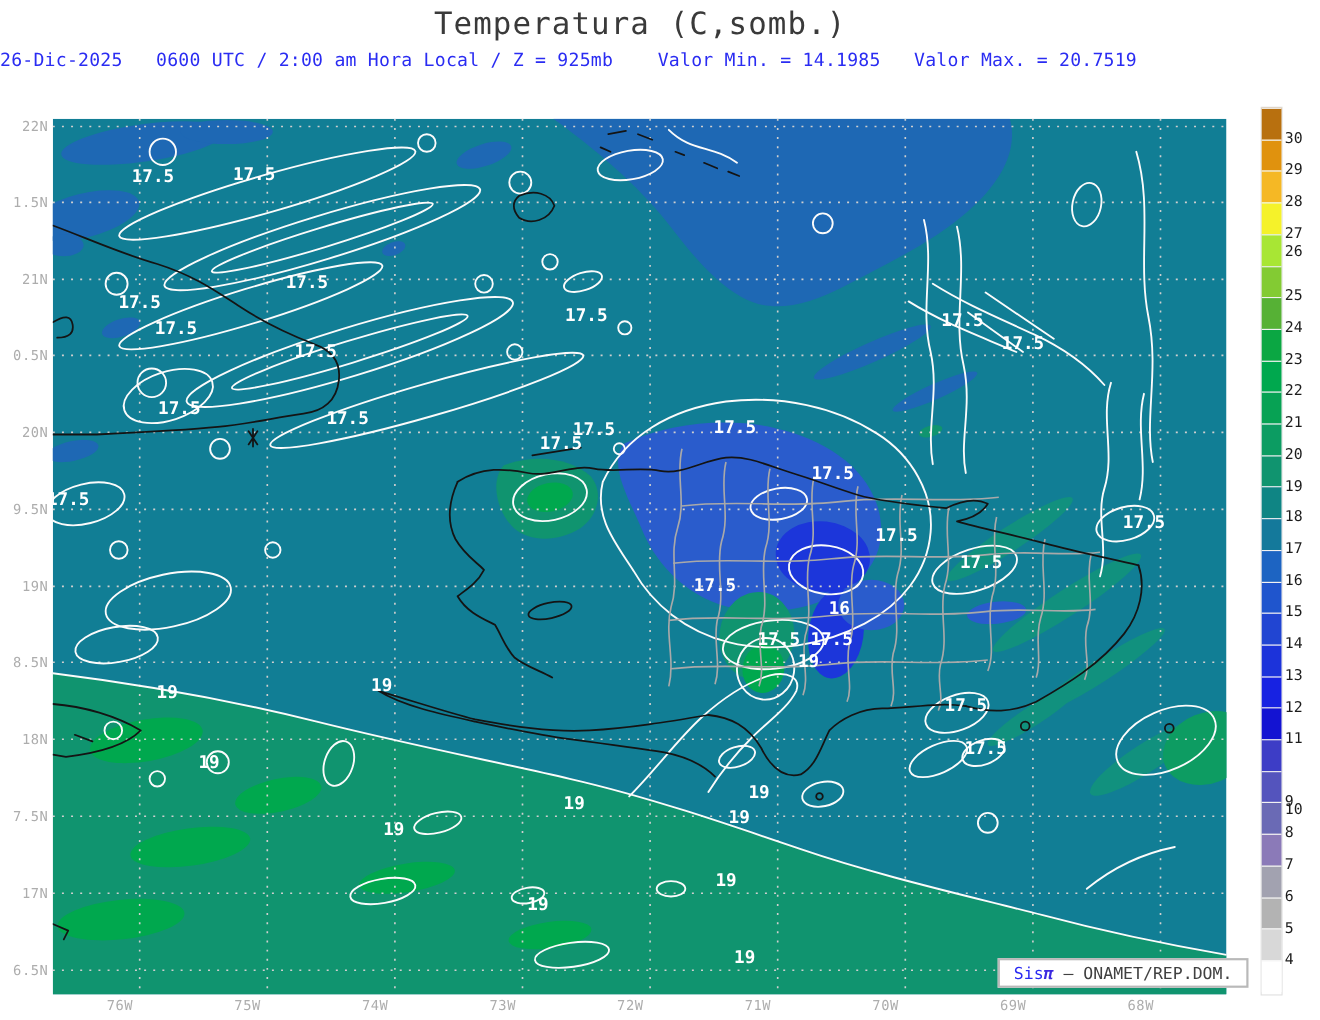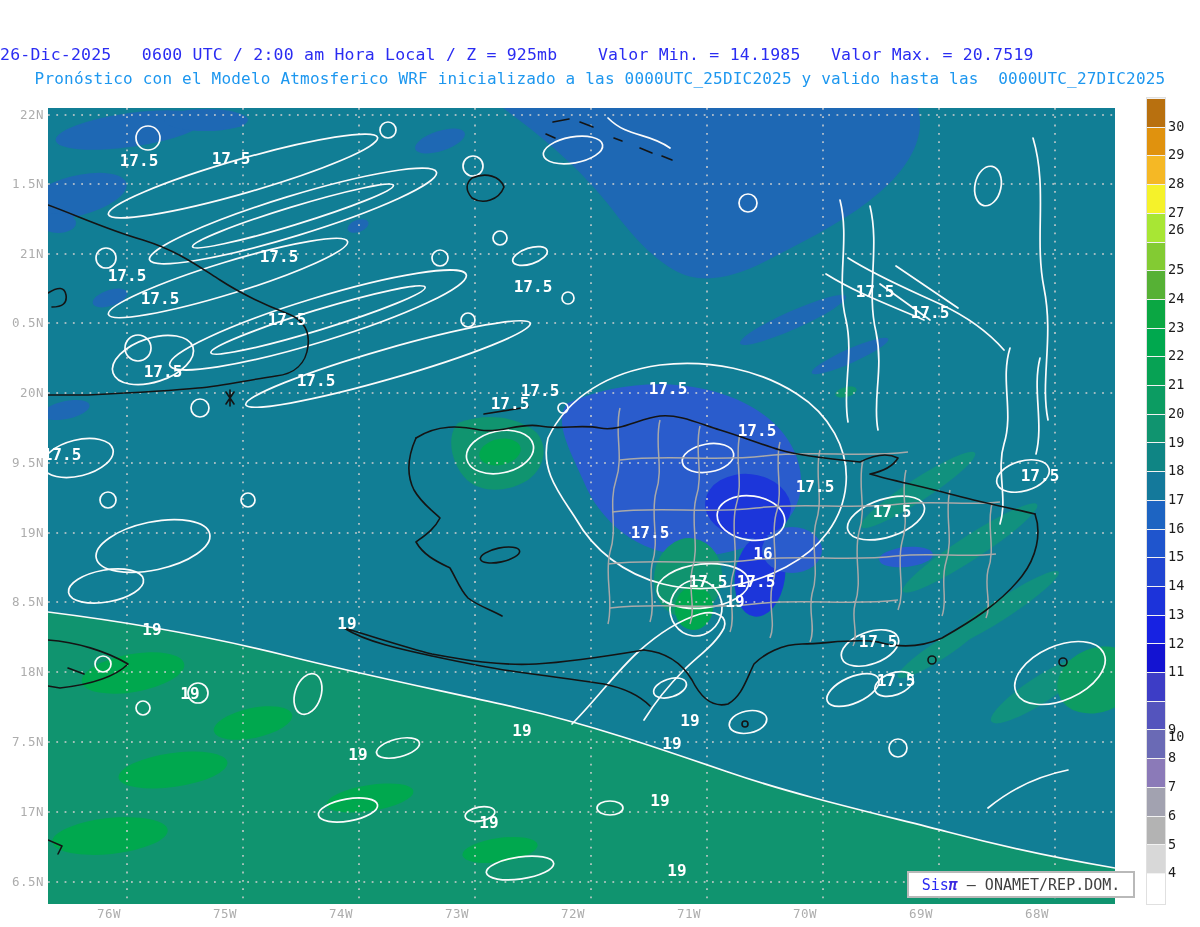--- a/index.html
+++ b/index.html
@@ -29,22 +29,22 @@
   .credit .org{color:#404040;text-align:right;}
   svg text.clabel{fill:#ffffff;font-family:"DejaVu Sans Mono","Liberation Mono",monospace;
                   font-weight:bold;font-size:16px;text-anchor:middle;dominant-baseline:middle;}
 </style>
 </head>
 <body>
 
 <div class="stage">
 
   <div class="title"></div>
+  <div class="title">Temperatura (C,somb.)</div>
   <div class="sub1">26-Dic-2025   0600 UTC / 2:00 am Hora Local / Z = 925mb    Valor Min. = 14.1985   Valor Max. = 20.7519</div>
-  <div class="sub2">Pronóstico con el Modelo Atmosferico WRF inicializado a las 0000UTC_25DIC2025 y valido hasta las  0000UTC_27DIC2025</div>
 
   <div class="map-wrap">
     <svg width="1067" height="796" viewBox="0 0 1067 796">
       <defs>
         <clipPath id="mapclip">
             <rect x="0" y="0" width="1067" height="796"></rect>
           </clipPath>
       </defs>
       <g clip-path="url(#mapclip)">
 

